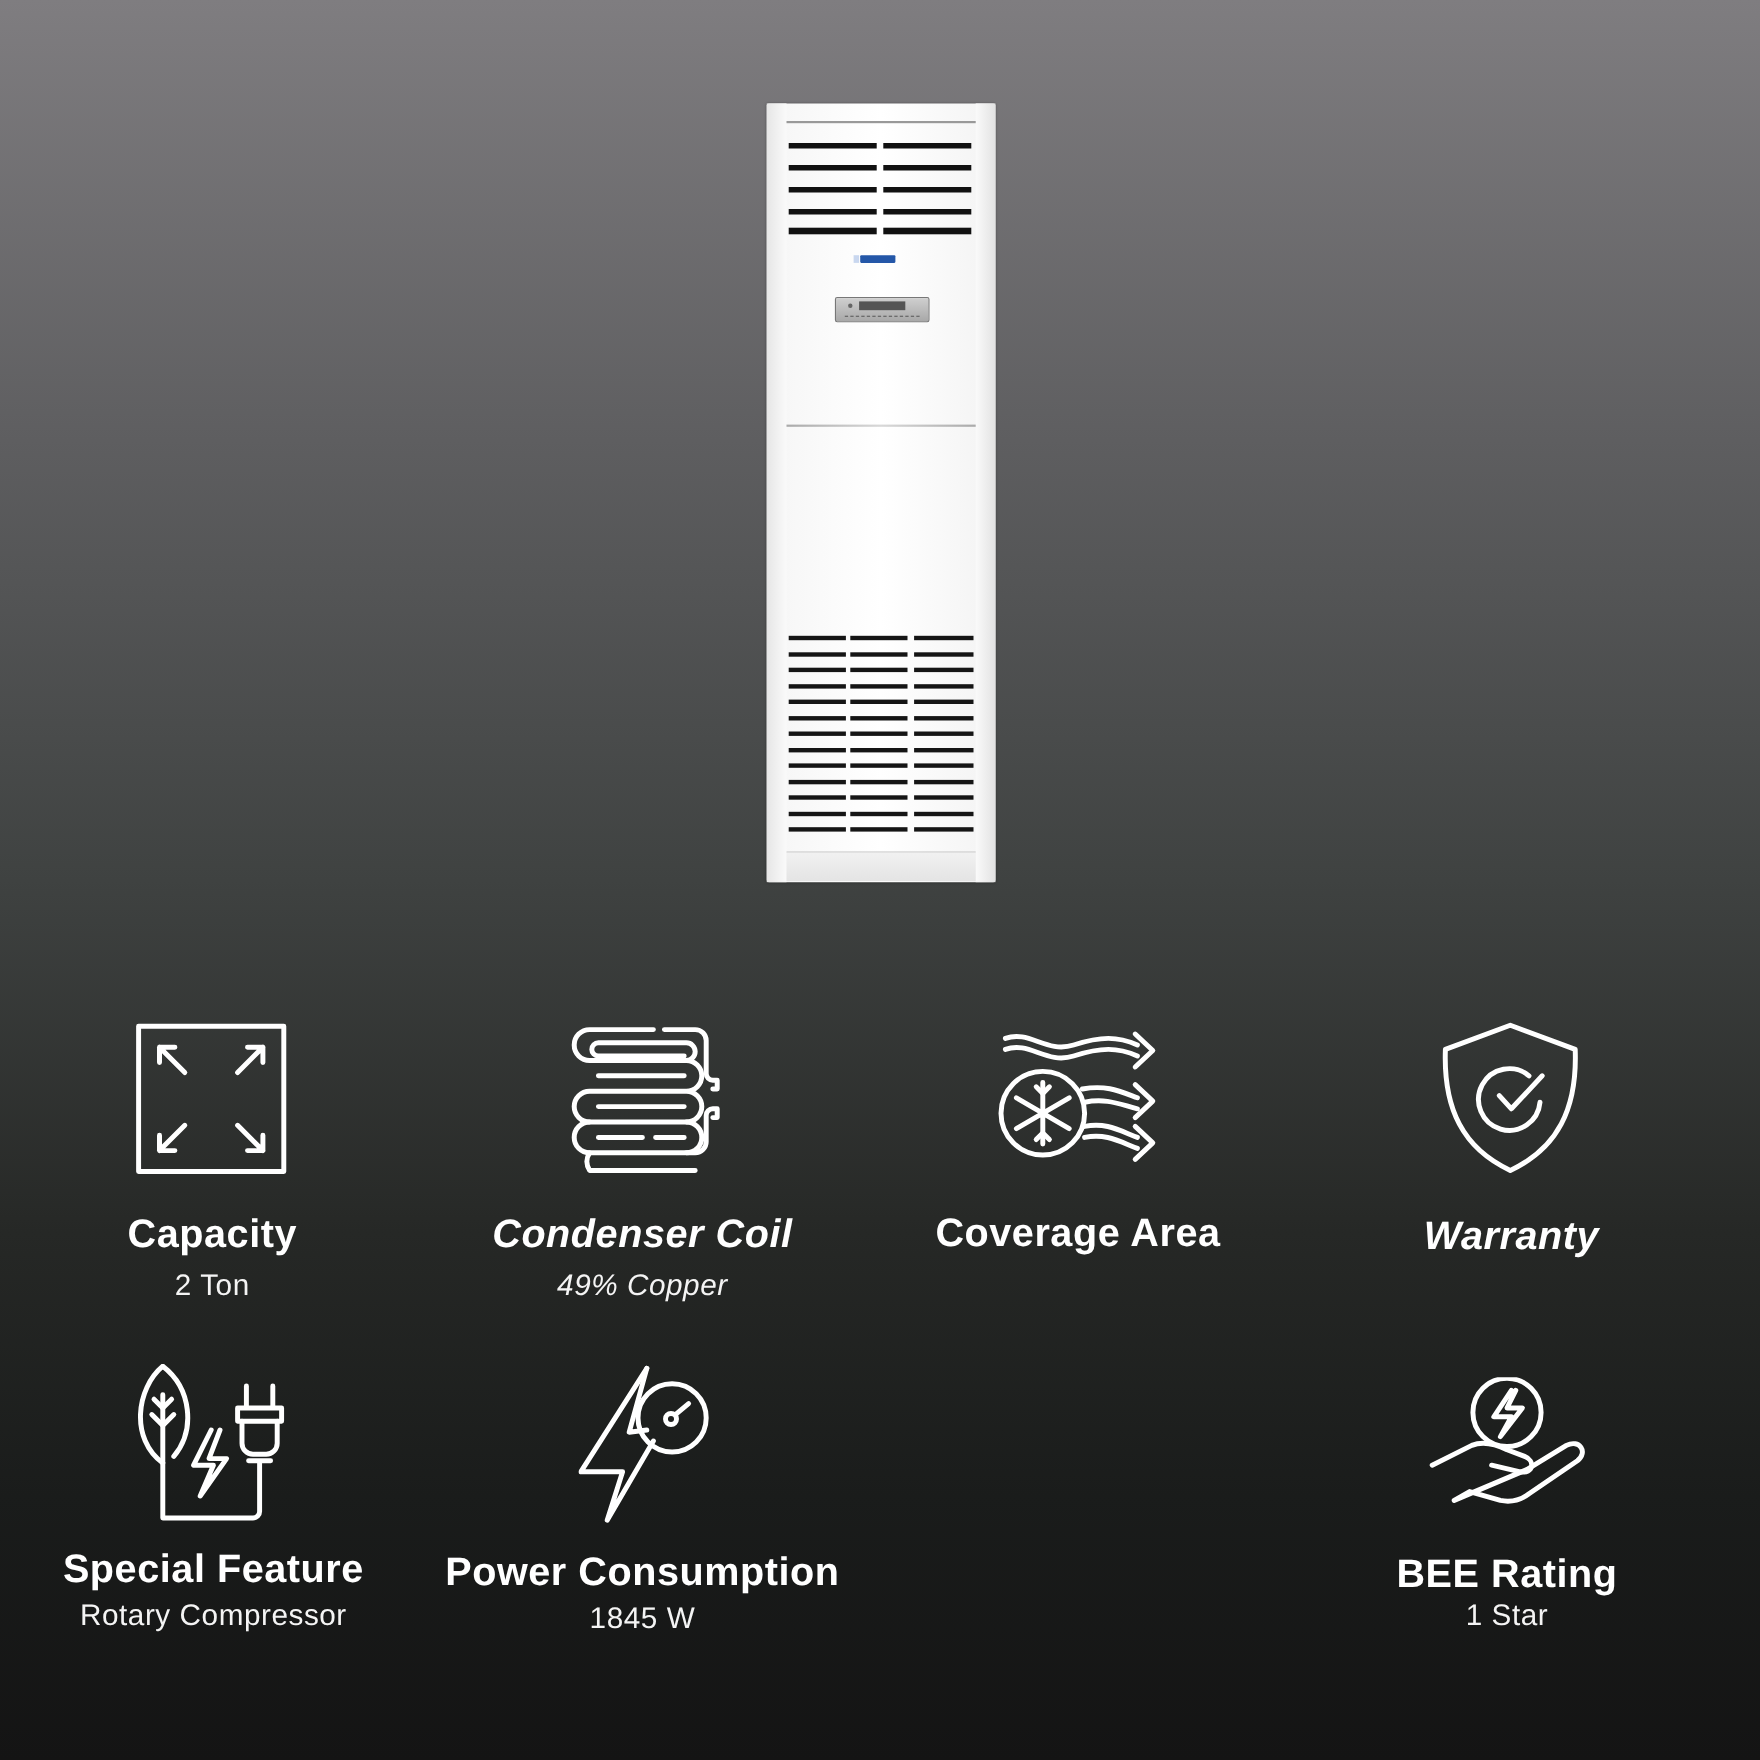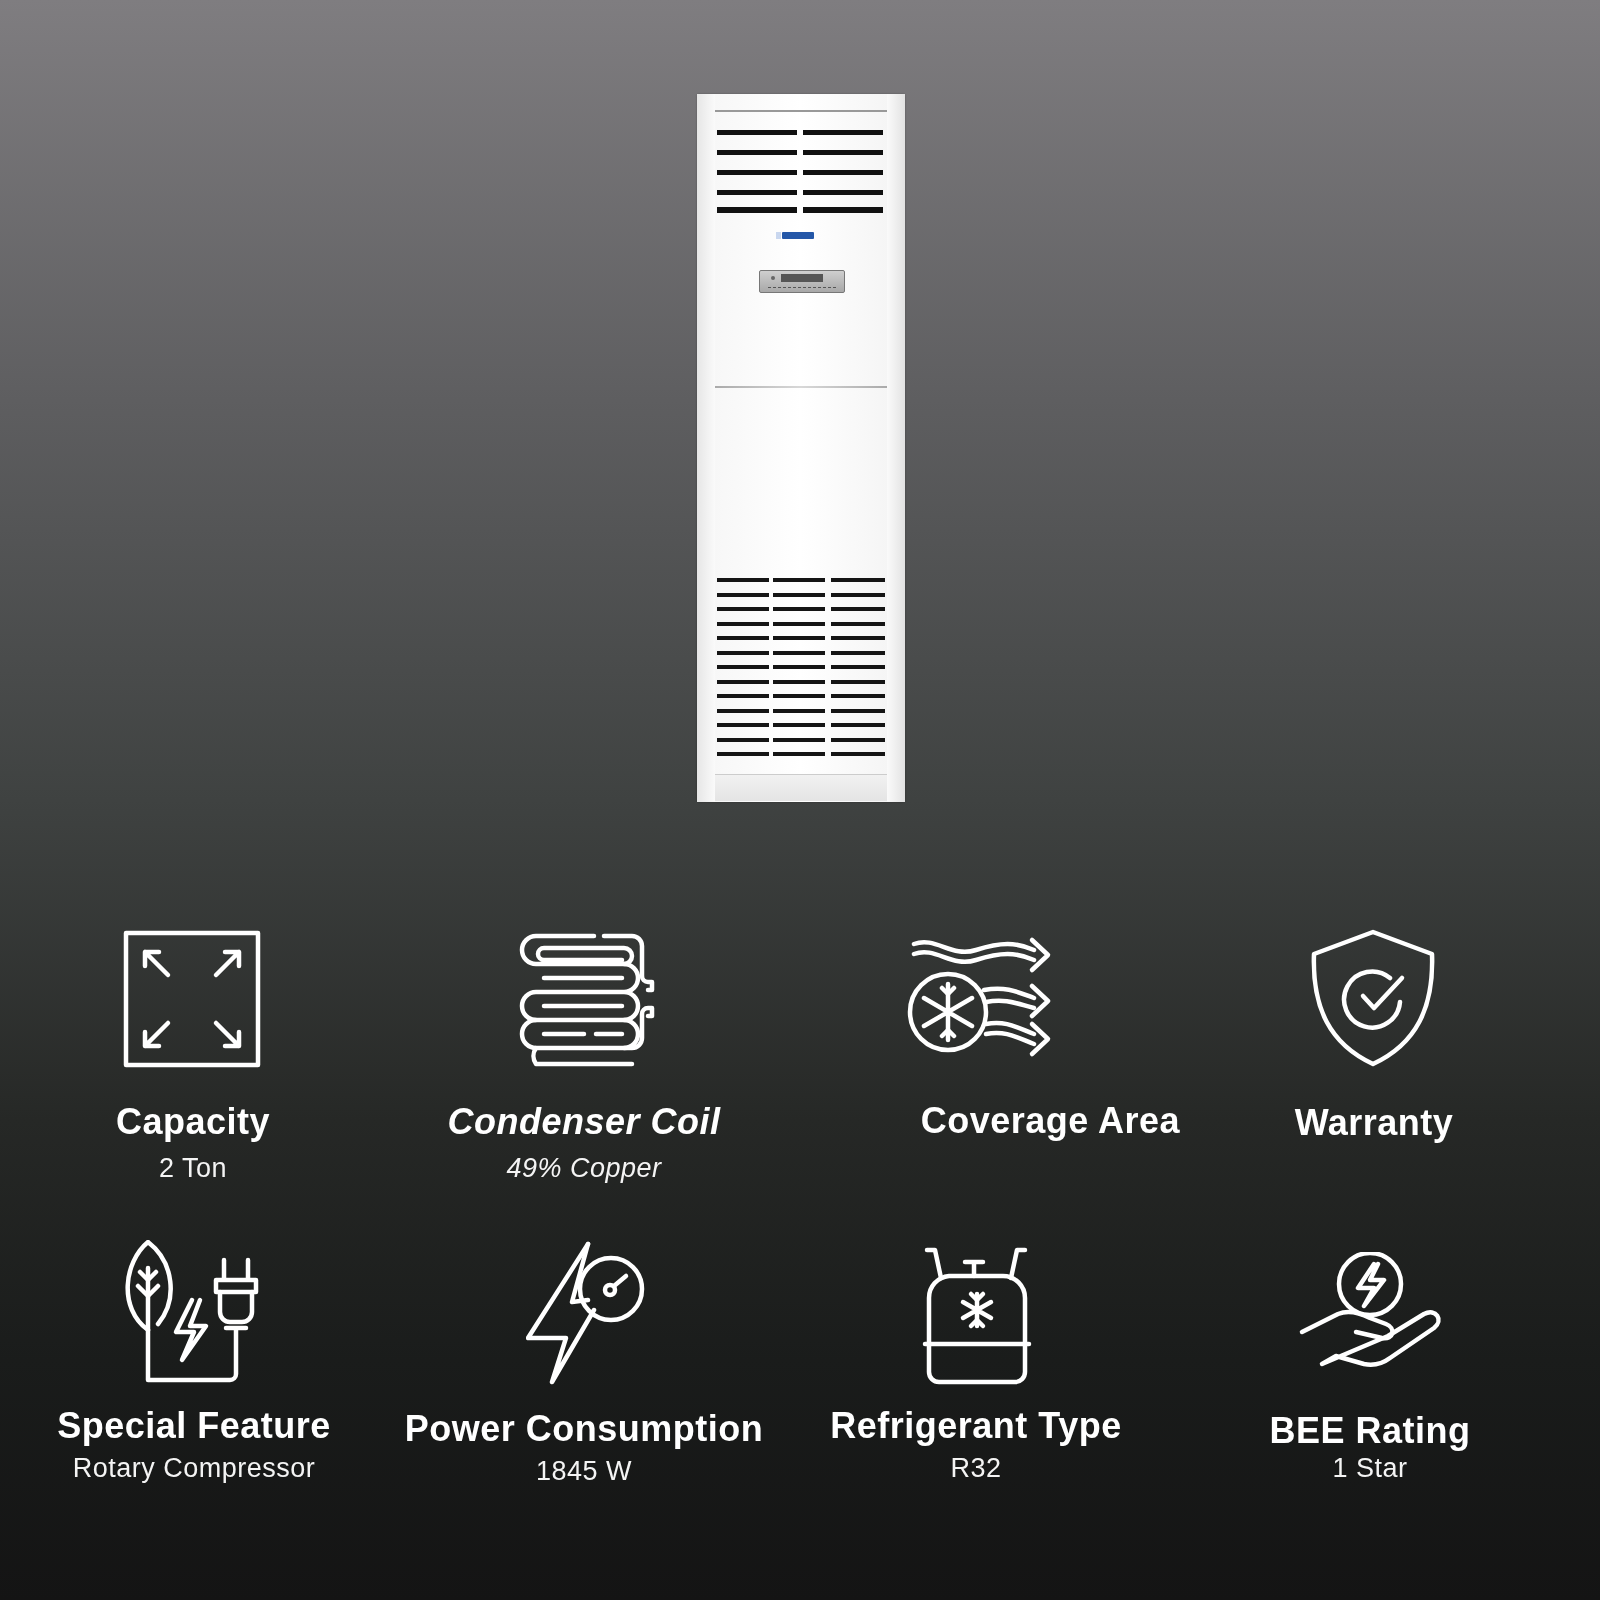--- a/index.html
+++ b/index.html
@@ -158,21 +158,21 @@
         <path class="st" d="M110 92 A14 14 0 0 1 110 120 H22 A14 14 0 0 1 22 92"></path>
         <path class="st" d="M30 106 H70 M82 106 H108"></path>
         <path class="st" d="M110 120 H118 A10 10 0 0 0 128 110 V86 A6 6 0 0 1 134 80 H138 V88 H134"></path>
         <path class="st" d="M22 120 A14 14 0 0 0 22 136 H118"></path>
       </svg>
     </div>
     <div class="label" style="top:181px;">Condenser Coil</div>
     <div class="value" style="top:232px;">49% Copper</div>
   </div>
 
-  <div class="feature" style="left:780px;top:920px;height:260px;text-align:right;">
+  <div class="feature" style="left:780px;top:920px;height:260px;">
     <div class="icon" style="left:126px;top:16px;width:150px;height:130px;">
       <svg viewBox="0 0 150 130">
         <path class="st" d="M8 8 C30 0 45 22 70 14 C95 6 110 6 128 14"></path>
         <path class="st" d="M8 18 C30 10 45 32 70 24 C95 16 110 16 128 24"></path>
         <path class="st" d="M126 4 L142 19 L126 34"></path>
         <circle class="st" cx="42" cy="76" r="38"></circle>
         <path class="st" d="M42 48 V104 M18 62 L66 90 M66 62 L18 90"></path>
         <path class="st" d="M36 52 L42 58 L48 52 M36 100 L42 94 L48 100"></path>
         <path class="st" d="M78 54 C100 50 112 56 128 62 M80 66 C100 62 112 68 128 72"></path>
         <path class="st" d="M126 50 L142 65 L126 80"></path>
@@ -184,21 +184,21 @@
   </div>
 
   <div class="feature" style="left:1174px;top:920px;height:300px;">
     <div class="icon" style="left:134px;top:8px;width:130px;height:140px;">
       <svg viewBox="0 0 130 140">
         <path class="st" d="M65 4 L124 26 C126 80 108 116 65 136 C22 116 4 80 6 26 Z"></path>
         <path class="st" d="M82 50 A28 28 0 1 0 92 74"></path>
         <path class="st" d="M55 68 L66 80 L94 50"></path>
       </svg>
     </div>
-    <div class="label" style="top:182px;">Warranty</div>
+    <div class="label" style="top:182px;font-style:italic;">Warranty</div>
   </div>
 
   <div class="feature" style="left:-6px;top:1240px;height:240px;">
     <div class="icon" style="left:126px;top:0px;width:146px;height:146px;">
       <svg viewBox="0 0 146 146">
         <path class="st" d="M28 2 C4 22 -2 68 28 90 M28 2 C54 22 58 60 38 84"></path>
         <path class="st" d="M28 28 V140 H110 A6 6 0 0 0 116 134 V90"></path>
         <path class="st" d="M28 40 L20 32 M28 40 L36 32 M28 56 L18 46 M28 56 L38 46"></path>
         <path class="st" d="M72 60 L56 92 H74 L62 120 L86 86 H70 L80 60"></path>
         <path class="st" d="M104 20 V40 M128 20 V40 M96 40 H136 V52 H96 Z"></path>
@@ -217,34 +217,20 @@
         <path class="st" d="M62 4 L46 62 L62 60"></path>
         <circle class="st" cx="85" cy="49" r="31"></circle>
         <circle class="st" cx="84" cy="50" r="5"></circle>
         <path class="st" d="M88 46 L100 36"></path>
       </svg>
     </div>
     <div class="label" style="top:168px;">Power Consumption</div>
     <div class="value" style="top:215px;">1845 W</div>
   </div>
 
-  <div class="feature" style="left:776px;top:1240px;height:240px;">
-    <div class="icon" style="left:145px;top:4px;width:112px;height:142px;">
-      <svg viewBox="0 0 112 142">
-        <path class="st" d="M6 6 H14 L20 34 M104 6 H96 L90 34"></path>
-        <path class="st" d="M44 18 H62 M53 18 V32"></path>
-        <path class="st" d="M28 32 H82 A22 22 0 0 1 104 54 V128 A10 10 0 0 1 94 138 H18 A10 10 0 0 1 8 128 V54 A22 22 0 0 1 28 32 Z"></path>
-        <path class="st" d="M4 100 H108"></path>
-        <path class="st" d="M56 50 V82 M42 58 L70 74 M70 58 L42 74"></path>
-        <path class="st" d="M50 50 L56 56 L62 50 M50 82 L56 76 L62 82"></path>
-      </svg>
-    </div>
-    <div class="label" style="top:165px;">Refrigerant Type</div>
-    <div class="value" style="top:212px;">R32</div>
-  </div>
 
   <div class="feature" style="left:1170px;top:1240px;height:240px;">
     <div class="icon" style="left:128px;top:12px;width:146px;height:130px;">
       <svg viewBox="0 0 146 130">
         <circle class="st" cx="72" cy="32" r="31"></circle>
         <path class="st" d="M76 12 L60 36 H76 L66 54 L86 28 H72 L80 12"></path>
         <path class="st" d="M4 80 L40 62 C50 58 60 60 72 66 L88 72 C98 76 96 88 84 86 L58 80"></path>
         <path class="st" d="M90 84 L126 62 C138 56 146 68 136 76 L92 106 C84 112 76 114 66 112 L38 104 L24 112 Z"></path>
       </svg>
     </div>

